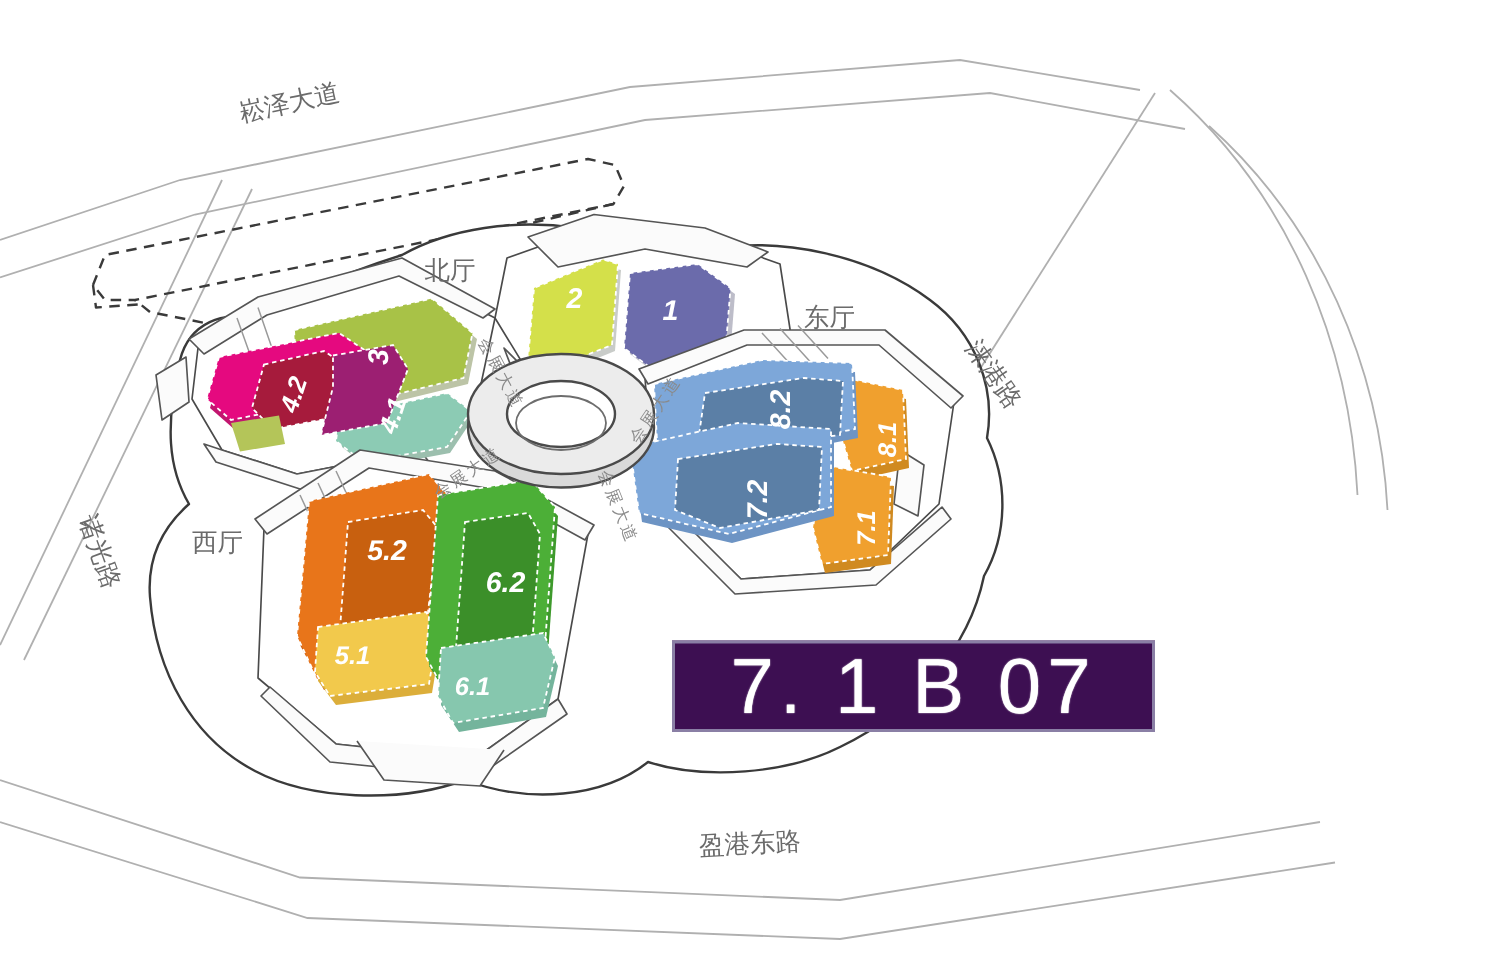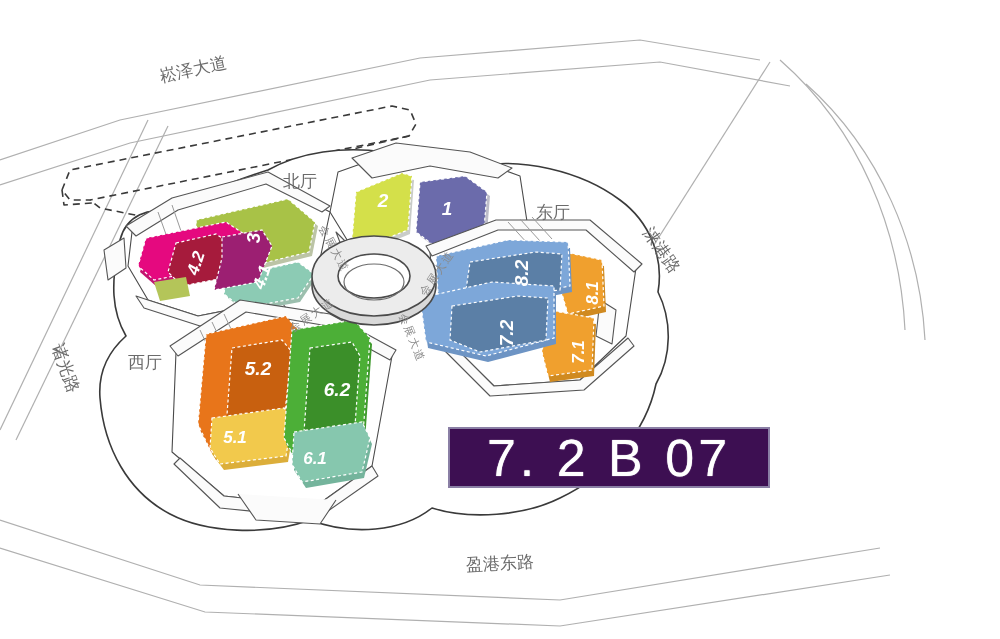--- a/index.html
+++ b/index.html
@@ -267,16 +267,16 @@
           <text x="578" y="352" class="hallnum" font-size="17" transform="rotate(-90 578 352)">7.1</text>
           <text x="506" y="333" class="hallnum" font-size="19" transform="rotate(-90 506 333)">7.2</text>
           <text x="592" y="293" class="hallnum" font-size="17" transform="rotate(-90 592 293)">8.1</text>
           <text x="521" y="273" class="hallnum" font-size="19" transform="rotate(-90 521 273)">8.2</text>
         </g>
 
     </g>
   </svg>
 
   <div id="badge" style="background: rgb(61, 15, 82); border-color: rgb(138, 127, 165);">
-    <span style="color: rgb(255, 255, 255);">7. 2 B 07</span>
+    <span style="color: rgb(255, 255, 255);">7. 1 B 07</span>
   </div>
 
 </div>
 
 </body></html>

